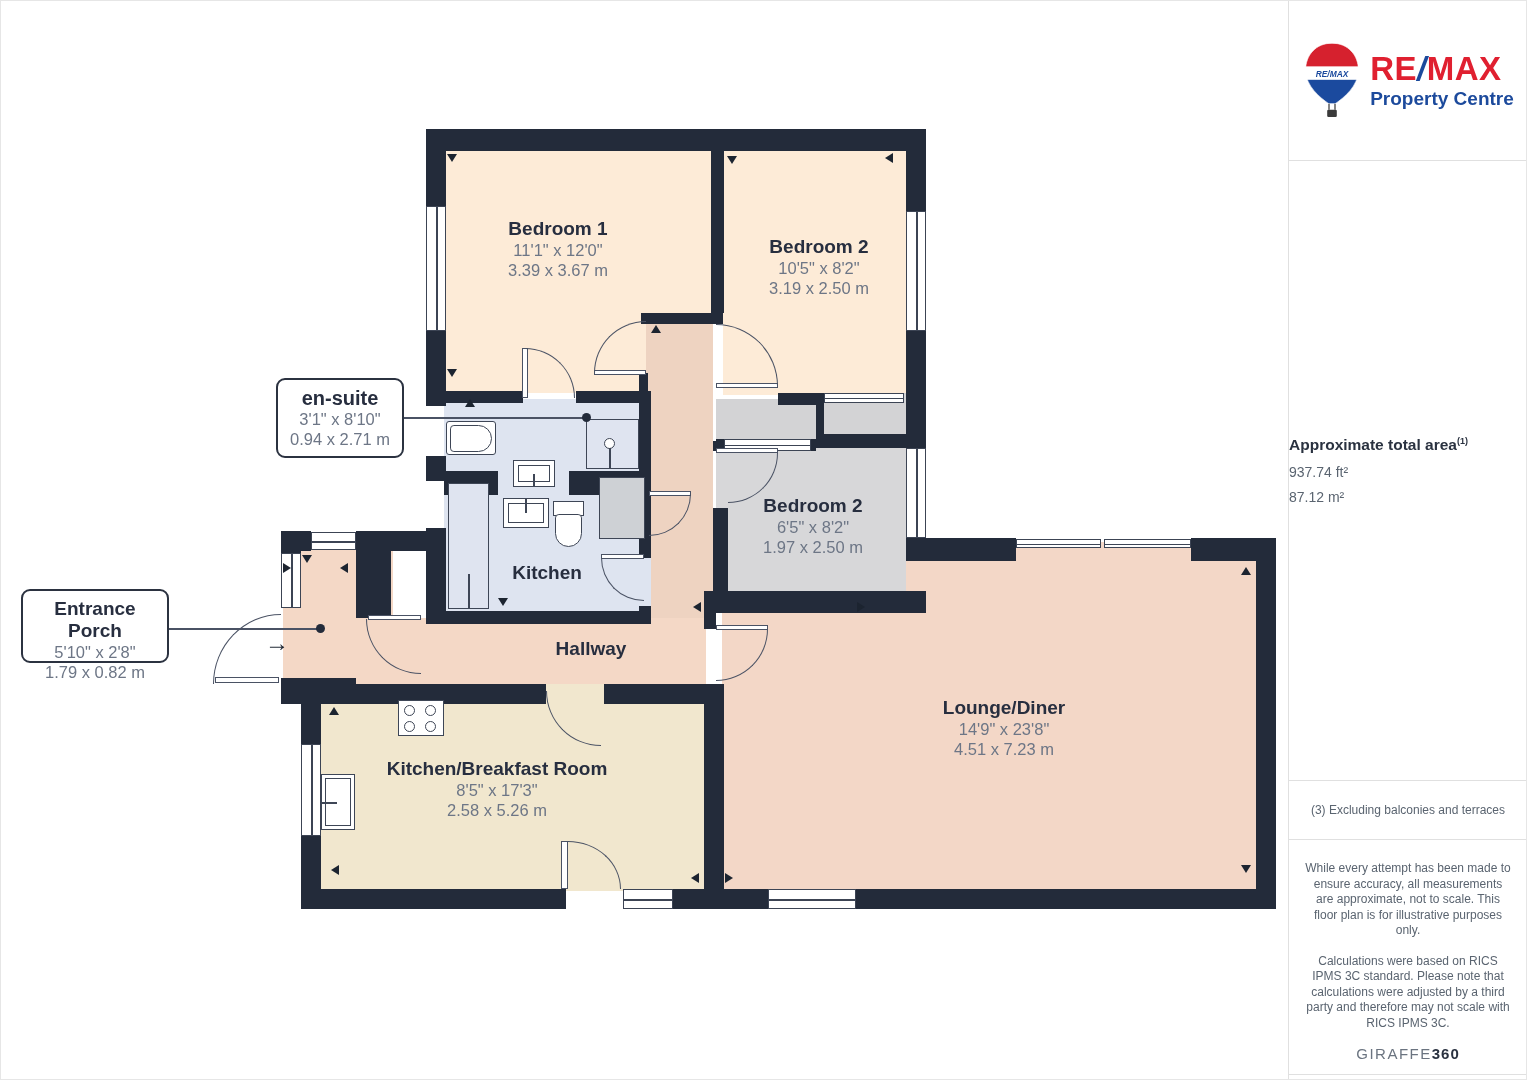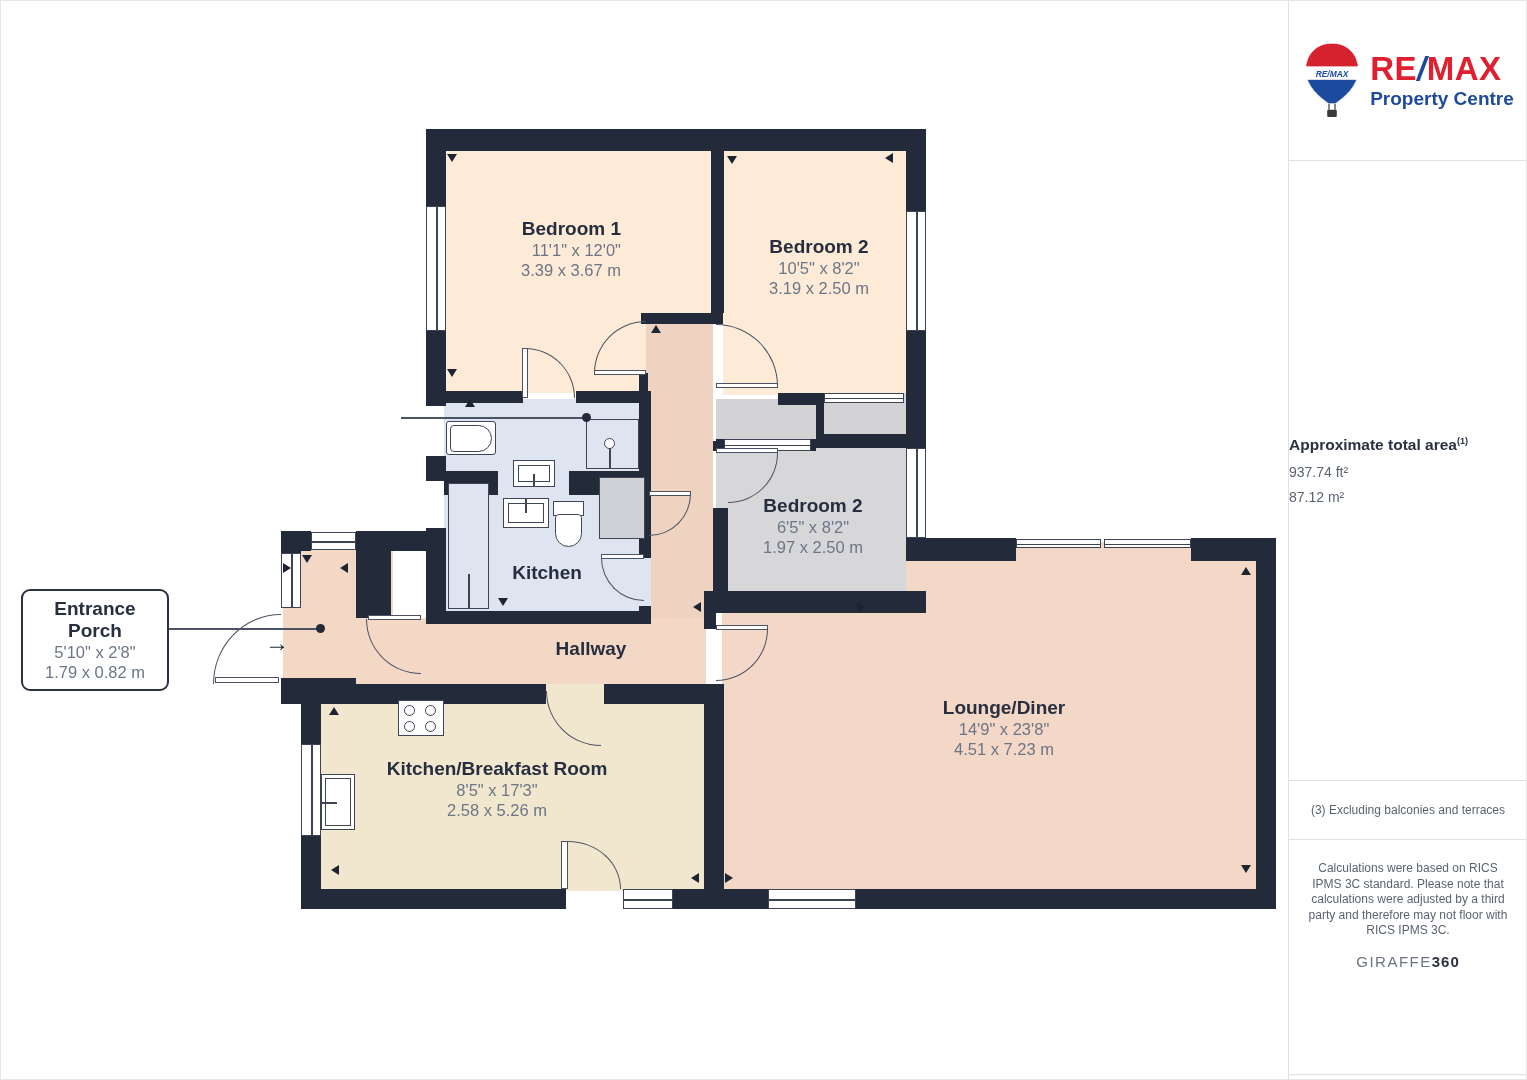--- a/index.html
+++ b/index.html
@@ -204,21 +204,21 @@
     <div class="t t-u" style="left:328px;top:706px;"></div>
     <div class="t t-l" style="left:330px;top:864px;"></div>
     <div class="t t-u" style="left:1240px;top:566px;"></div>
     <div class="t t-d" style="left:1240px;top:864px;"></div>
     <div class="t t-d" style="left:301px;top:554px;"></div>
     <div class="t t-r" style="left:282px;top:562px;"></div>
     <div class="t t-l" style="left:339px;top:562px;"></div>
     <div class="t t-l" style="left:690px;top:872px;"></div>
     <div class="t t-r" style="left:724px;top:872px;"></div>
 
-    <div class="rlabel" style="left:570px;top:217px;text-align:right;">
+    <div class="rlabel" style="left:557px;top:217px;">
       <div class="rname">Bedroom 1</div>
       <div class="rdim">11'1" x 12'0"</div>
       <div class="rdim">3.39 x 3.67 m</div>
     </div>
     <div class="rlabel" style="left:818px;top:235px;">
       <div class="rname">Bedroom 2</div>
       <div class="rdim">10'5" x 8'2"</div>
       <div class="rdim">3.19 x 2.50 m</div>
     </div>
     <div class="rlabel" style="left:812px;top:494px;">
@@ -238,24 +238,29 @@
       <div class="rdim">2.58 x 5.26 m</div>
     </div>
     <div class="rlabel" style="left:1003px;top:696px;">
       <div class="rname">Lounge/Diner</div>
       <div class="rdim">14'9" x 23'8"</div>
       <div class="rdim">4.51 x 7.23 m</div>
     </div>
 
     <div class="lead" style="left:400px;top:416px;width:184px;"></div>
     <div class="dot" style="left:581px;top:412px;"></div>
+    <div class="callout" style="left:275px;top:377px;width:128px;height:80px;">
+      <div class="rname" style="font-size:20px;">en-suite</div>
+      <div class="rdim">3'1" x 8'10"</div>
+      <div class="rdim">0.94 x 2.71 m</div>
+    </div>
 
     <div class="lead" style="left:166px;top:627px;width:152px;"></div>
     <div class="dot" style="left:315px;top:623px;"></div>
-    <div class="callout" style="left:20px;top:588px;width:148px;height:102px;">
+    <div class="callout" style="left:20px;top:588px;width:148px;height:74px;">
       <div class="rname" style="font-size:19px;">Entrance Porch</div>
       <div class="rdim">5'10" x 2'8"</div>
       <div class="rdim">1.79 x 0.82 m</div>
     </div>
 
     <div class="entry" style="left:264px;top:630px;">→</div>
   </div>
 
   <aside class="sidebar">
 
@@ -285,18 +290,19 @@
 
     <div class="sb-area">
       <div class="area-title"><span>Approximate total area</span><sup>(1)</sup></div>
       <div class="area-val">937.74 ft²</div>
       <div class="area-val">87.12 m²</div>
     </div>
 
     <div class="sb-foot">(3) Excluding balconies and terraces</div>
 
     <div class="sb-disc">
-      <p>Calculations were based on RICS IPMS 3C standard. Please note that calculations were adjusted by a third party and therefore may not floor with RICS IPMS 3C.</p>
+      <p>While every attempt has been made to ensure accuracy, all measurements are approximate, not to scale. This floor plan is for illustrative purposes only.</p>
+      <p>Calculations were based on RICS IPMS 3C standard. Please note that calculations were adjusted by a third party and therefore may not scale with RICS IPMS 3C.</p>
       <div class="credit"><span>GIRAFFE</span><b>360</b></div>
     </div>
   </aside>
 
 </div>
 
 </body></html>

